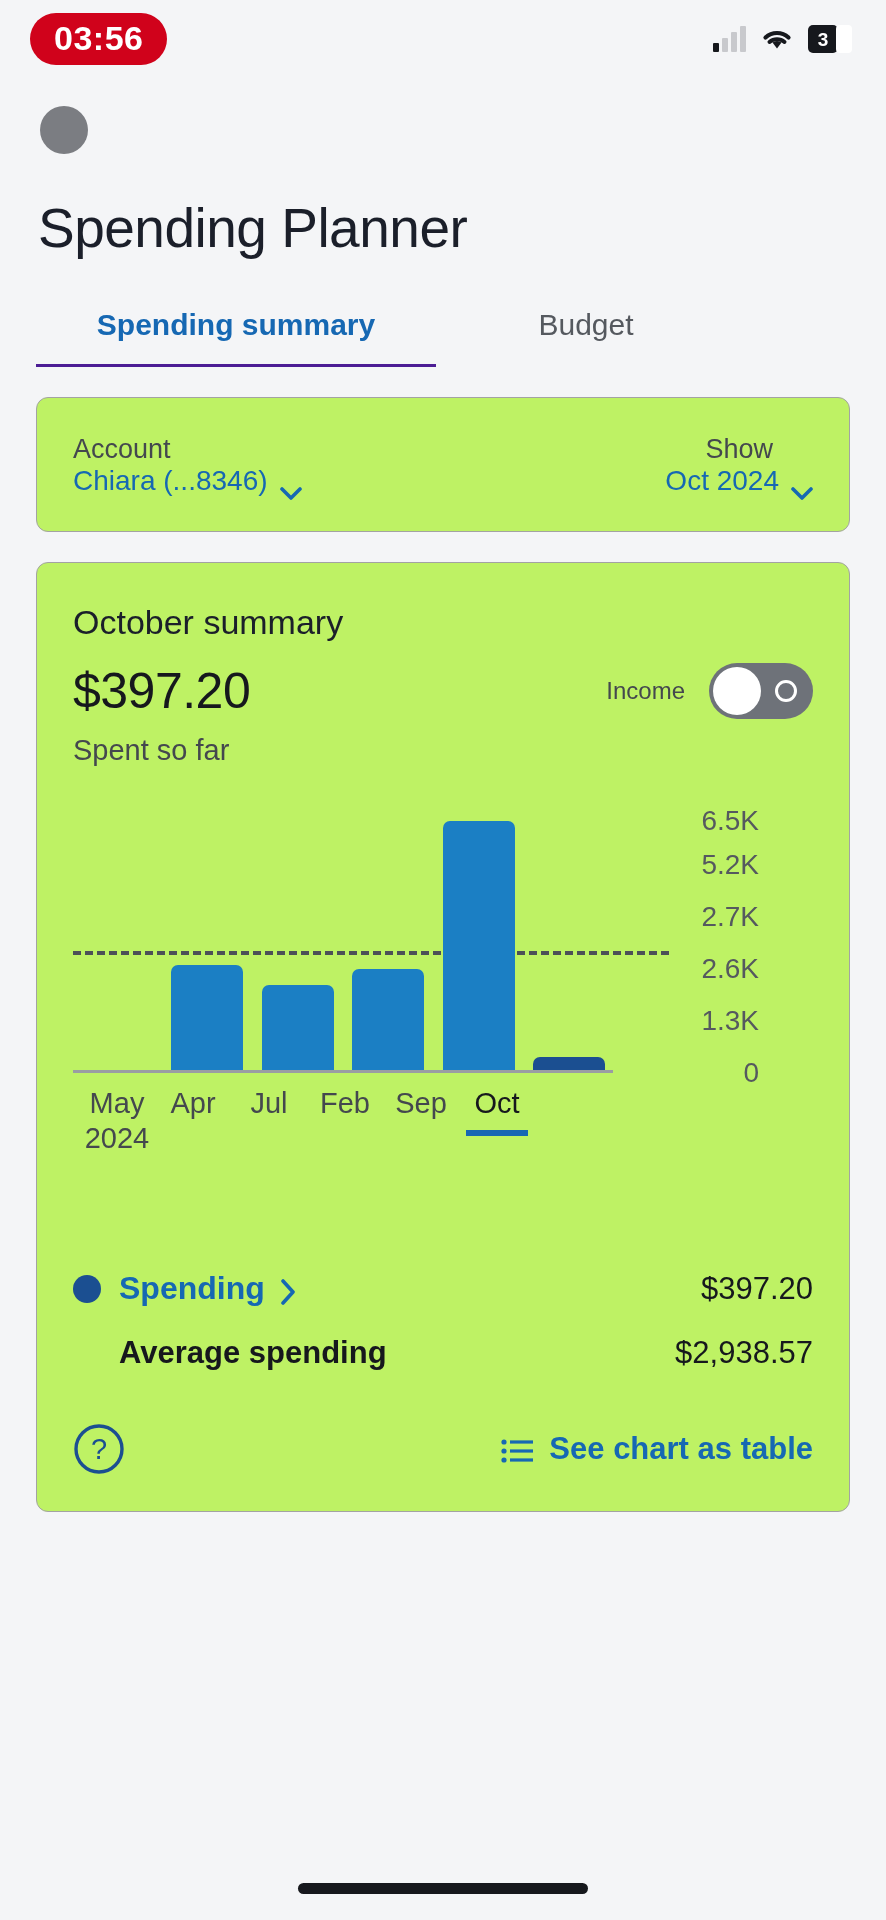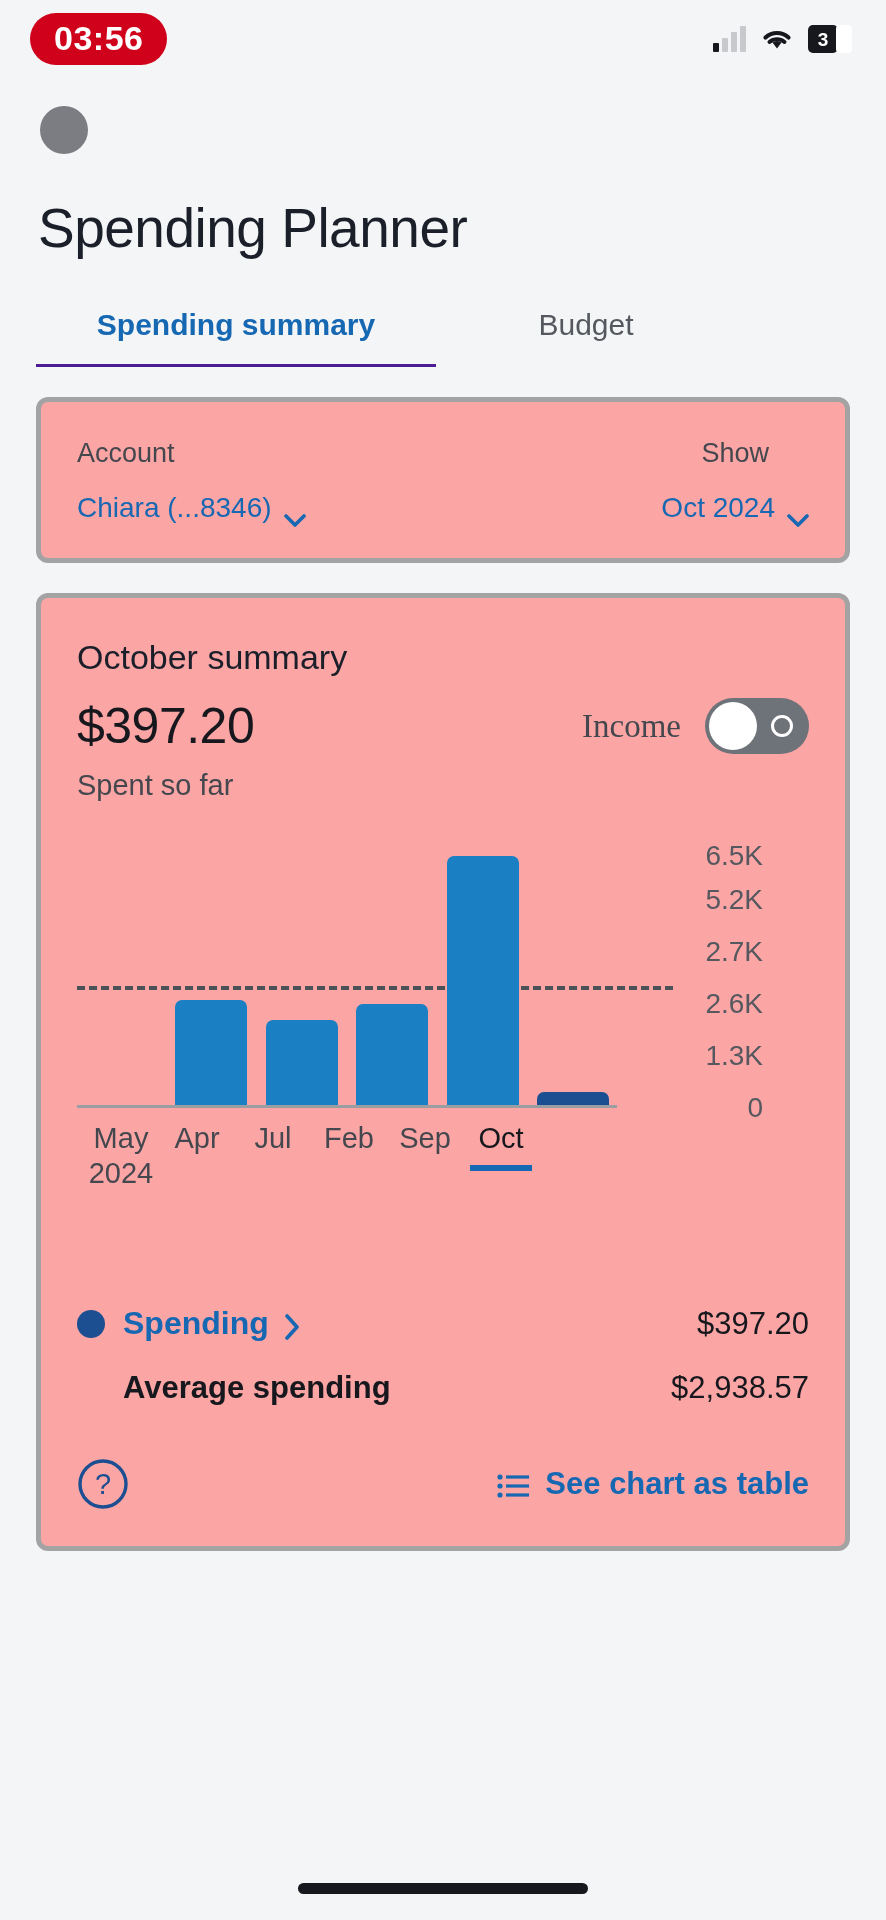--- a/index.html
+++ b/index.html
@@ -70,46 +70,46 @@
   }
   .tab {
     font-size:30px; padding-bottom:22px; text-align:center;
   }
   .tab-spending { width:400px; color:#1668b3; font-weight:bold;
     border-bottom:3px solid #4c1d95; }
   .tab-budget { width:300px; color:#55595f; }
 
   
   .card {
-    background:#fca5a5;
-    border:5px solid #a3a3a3;
+    background:#bef264;
+    border:1px solid #a3a3a3;
     border-radius:12px;
     margin:30px 36px 0 36px;
   }
   .card-selectors { padding:36px 36px 34px 36px; }
   .sel-row { display:flex; justify-content:space-between; }
   .sel-label { font-size:27px; color:#44484e; }
   .sel-value {
-    font-size:28px; color:#1668b3; margin-top:23px;
+    font-size:28px; color:#1668b3; margin-top:0;
     display:flex; align-items:center; gap:12px;
   }
   .sel-right { text-align:center; }
   .sel-right .sel-value { justify-content:flex-end; }
   .chev-down { width:22px; height:13px; flex:none; }
 
   
   .card-summary { padding:40px 36px 36px 36px; }
   .summary-title { font-size:34px; color:#1b1f2a; }
   .summary-mid {
     display:flex; align-items:center; justify-content:space-between;
     margin-top:20px;
   }
   .amount { font-size:50px; color:#16181d; letter-spacing:-0.5px; }
   .toggle-wrap { display:flex; align-items:center; gap:24px; }
-  .toggle-label { font-size:33px; color:#44484e;font-family:Liberation Serif, serif; }
+  .toggle-label { font-size:24px; color:#44484e; }
   .toggle {
     width:104px; height:56px; border-radius:30px;
     background:#6e7279; position:relative; flex:none;
   }
   .toggle .knob {
     position:absolute; top:4px; left:4px;
     width:48px; height:48px; border-radius:50%; background:#ffffff;
   }
   .toggle .ring {
     position:absolute; top:17px; right:16px;

